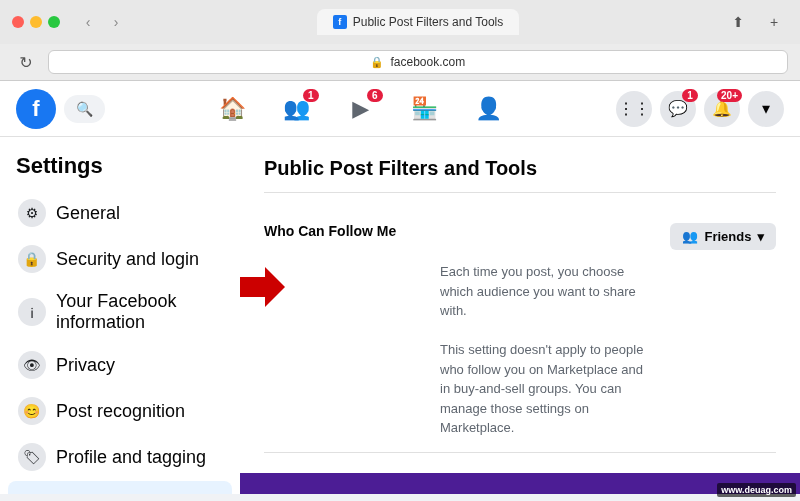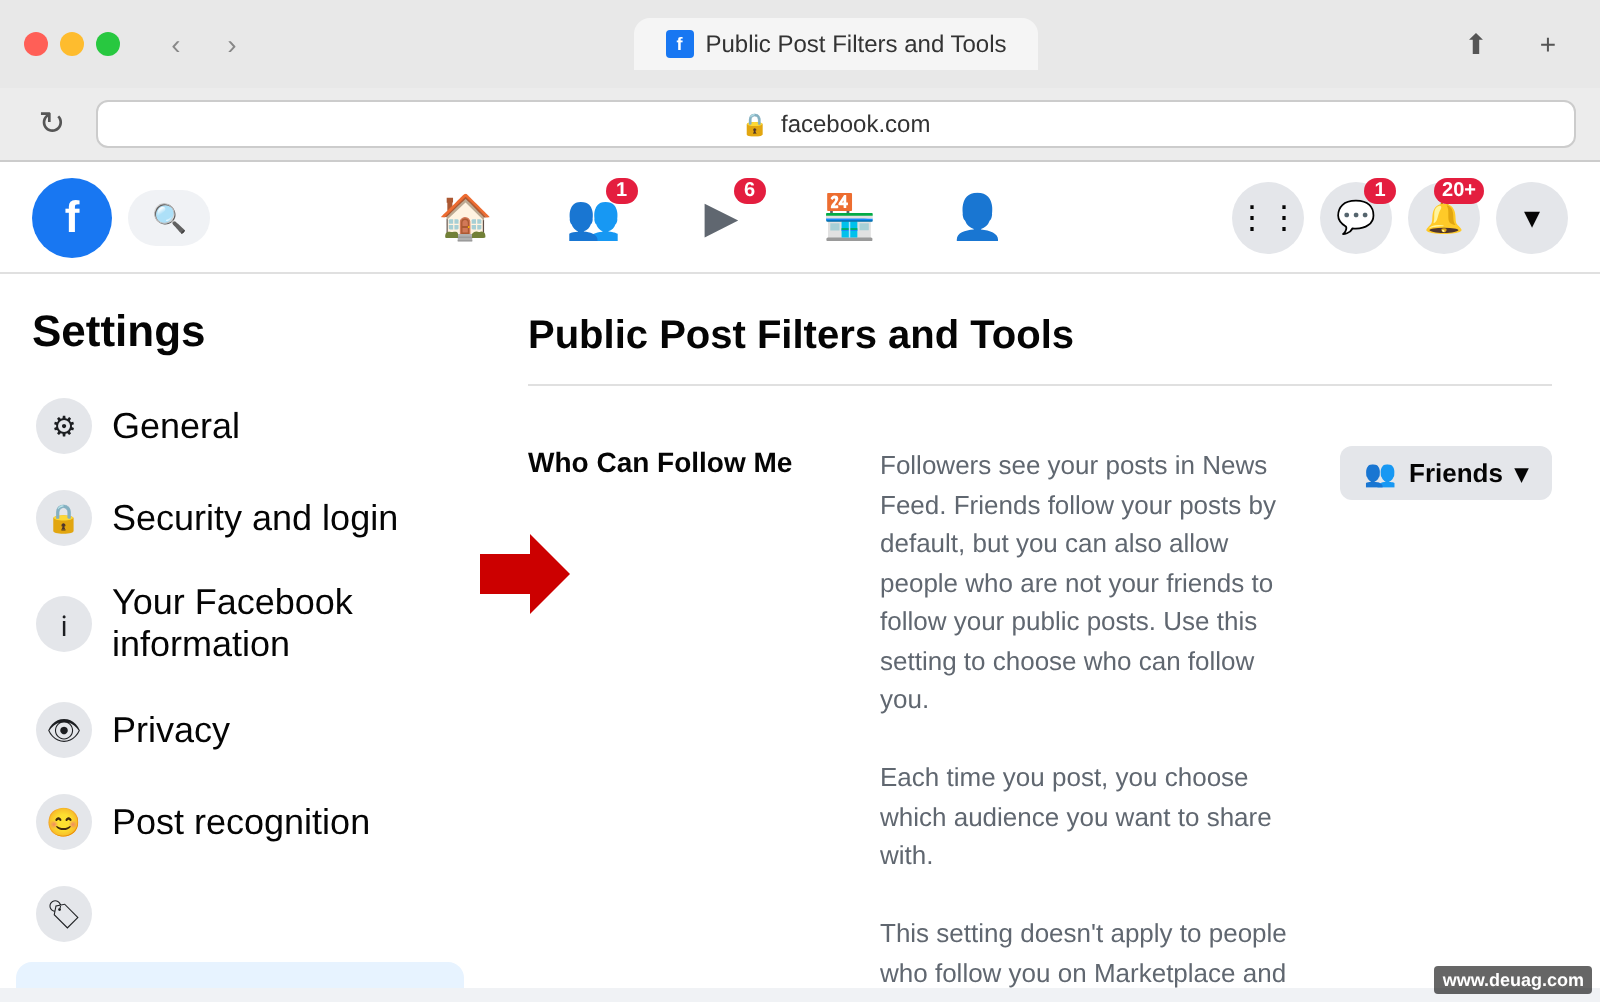--- a/index.html
+++ b/index.html
@@ -151,20 +151,21 @@
     <div class="sidebar-item">
       <div class="sidebar-icon">👁</div>
       <span class="sidebar-label">Privacy</span>
     </div>
     <div class="sidebar-item">
       <div class="sidebar-icon">😊</div>
       <span class="sidebar-label">Post recognition</span>
     </div>
     <div class="sidebar-item">
       <div class="sidebar-icon">🏷</div>
+      <span class="sidebar-label">Profile and tagging</span>
     </div>
     <div class="sidebar-item active">
       <div class="sidebar-icon" style="background:#e7f3ff;">🌍</div>
       <span class="sidebar-label">Public share</span>
     </div>
 
   </div>
 
   <div style="position:relative; flex:1; overflow:hidden;">
 
@@ -173,21 +174,20 @@
         <polygon points="0,10 45,10 45,0 65,20 45,40 45,30 0,30" fill="#cc0000"></polygon>
       </svg>
     </div>
 
     <div class="content-area">
       <div class="content-title">Public Post Filters and Tools</div>
 
       <div class="settings-row">
         <div class="row-label">Who Can Follow Me</div>
         <div class="row-content">
-          <span>Followers see your posts in News Feed. Friends follow your posts by default, but you can also allow people who are not your friends to follow your public posts. Use this setting to choose who can follow you.</span>
           <br><br>
           <span>Each time you post, you choose which audience you want to share with.</span>
           <br><br>
           <span>This setting doesn't apply to people who follow you on Marketplace and in buy-and-sell groups. You can manage those settings on Marketplace.</span>
           <br>
           
         </div>
         <div class="row-action">
           <button class="row-action-btn">
             <span>👥</span>

